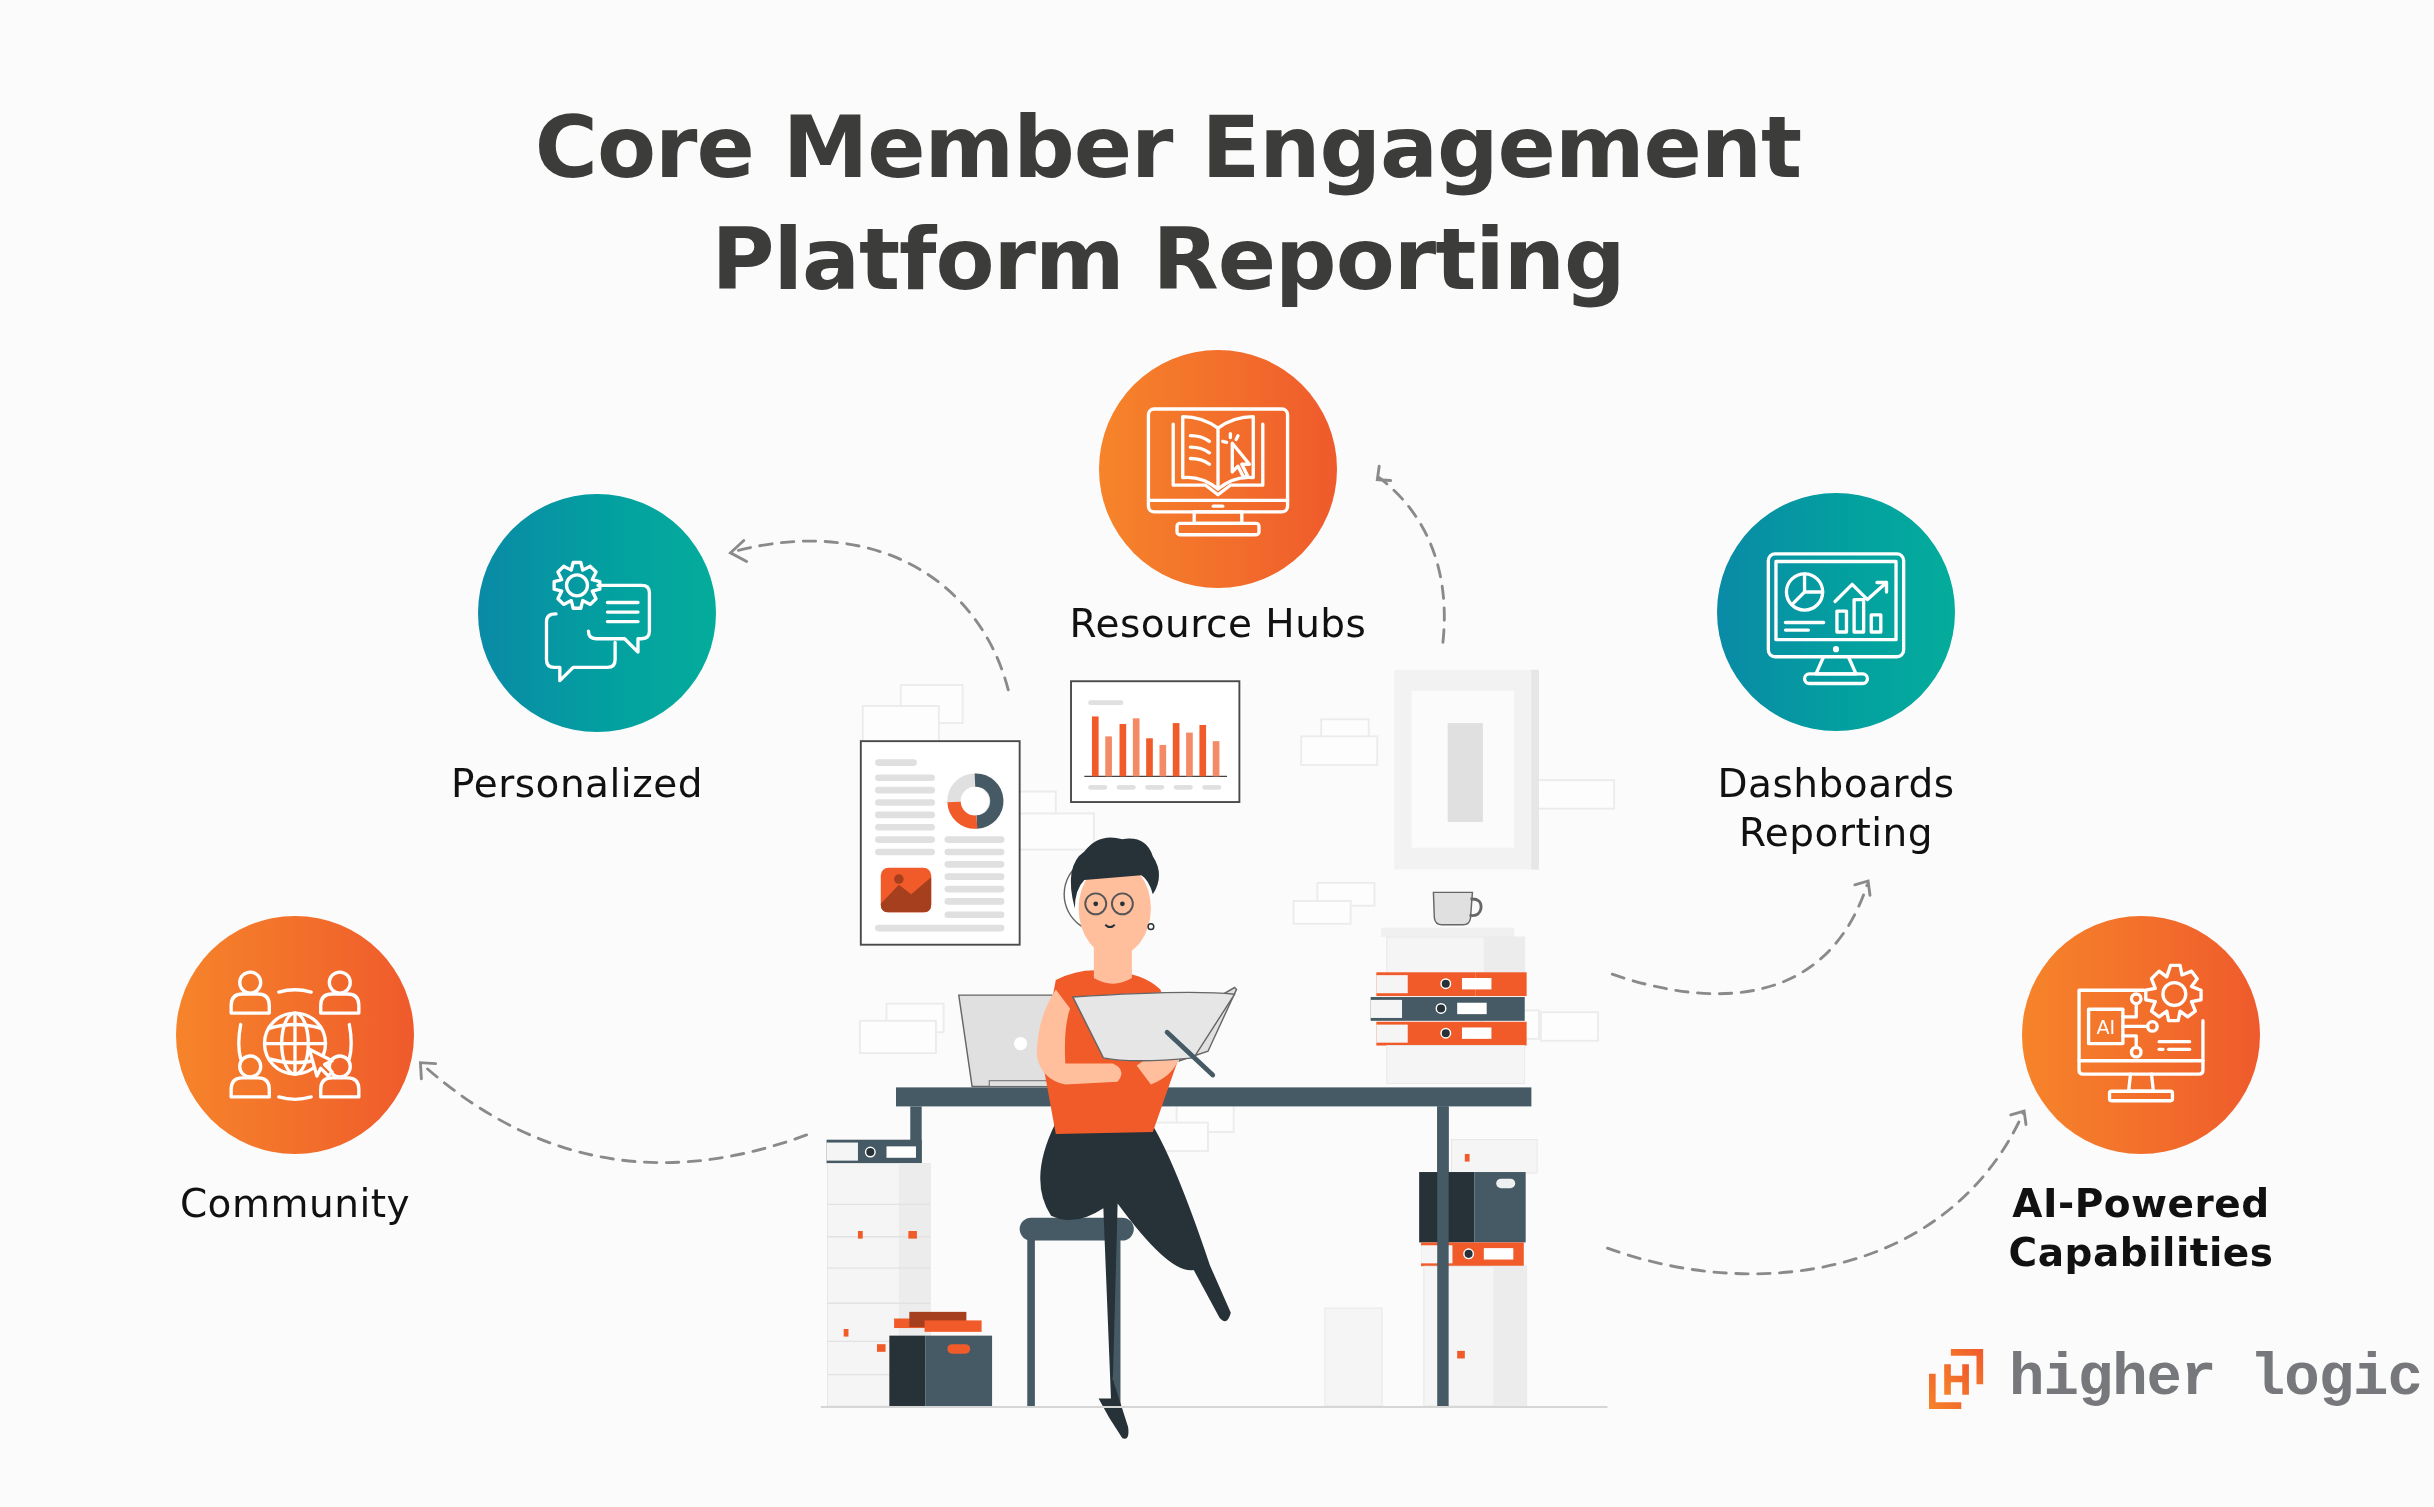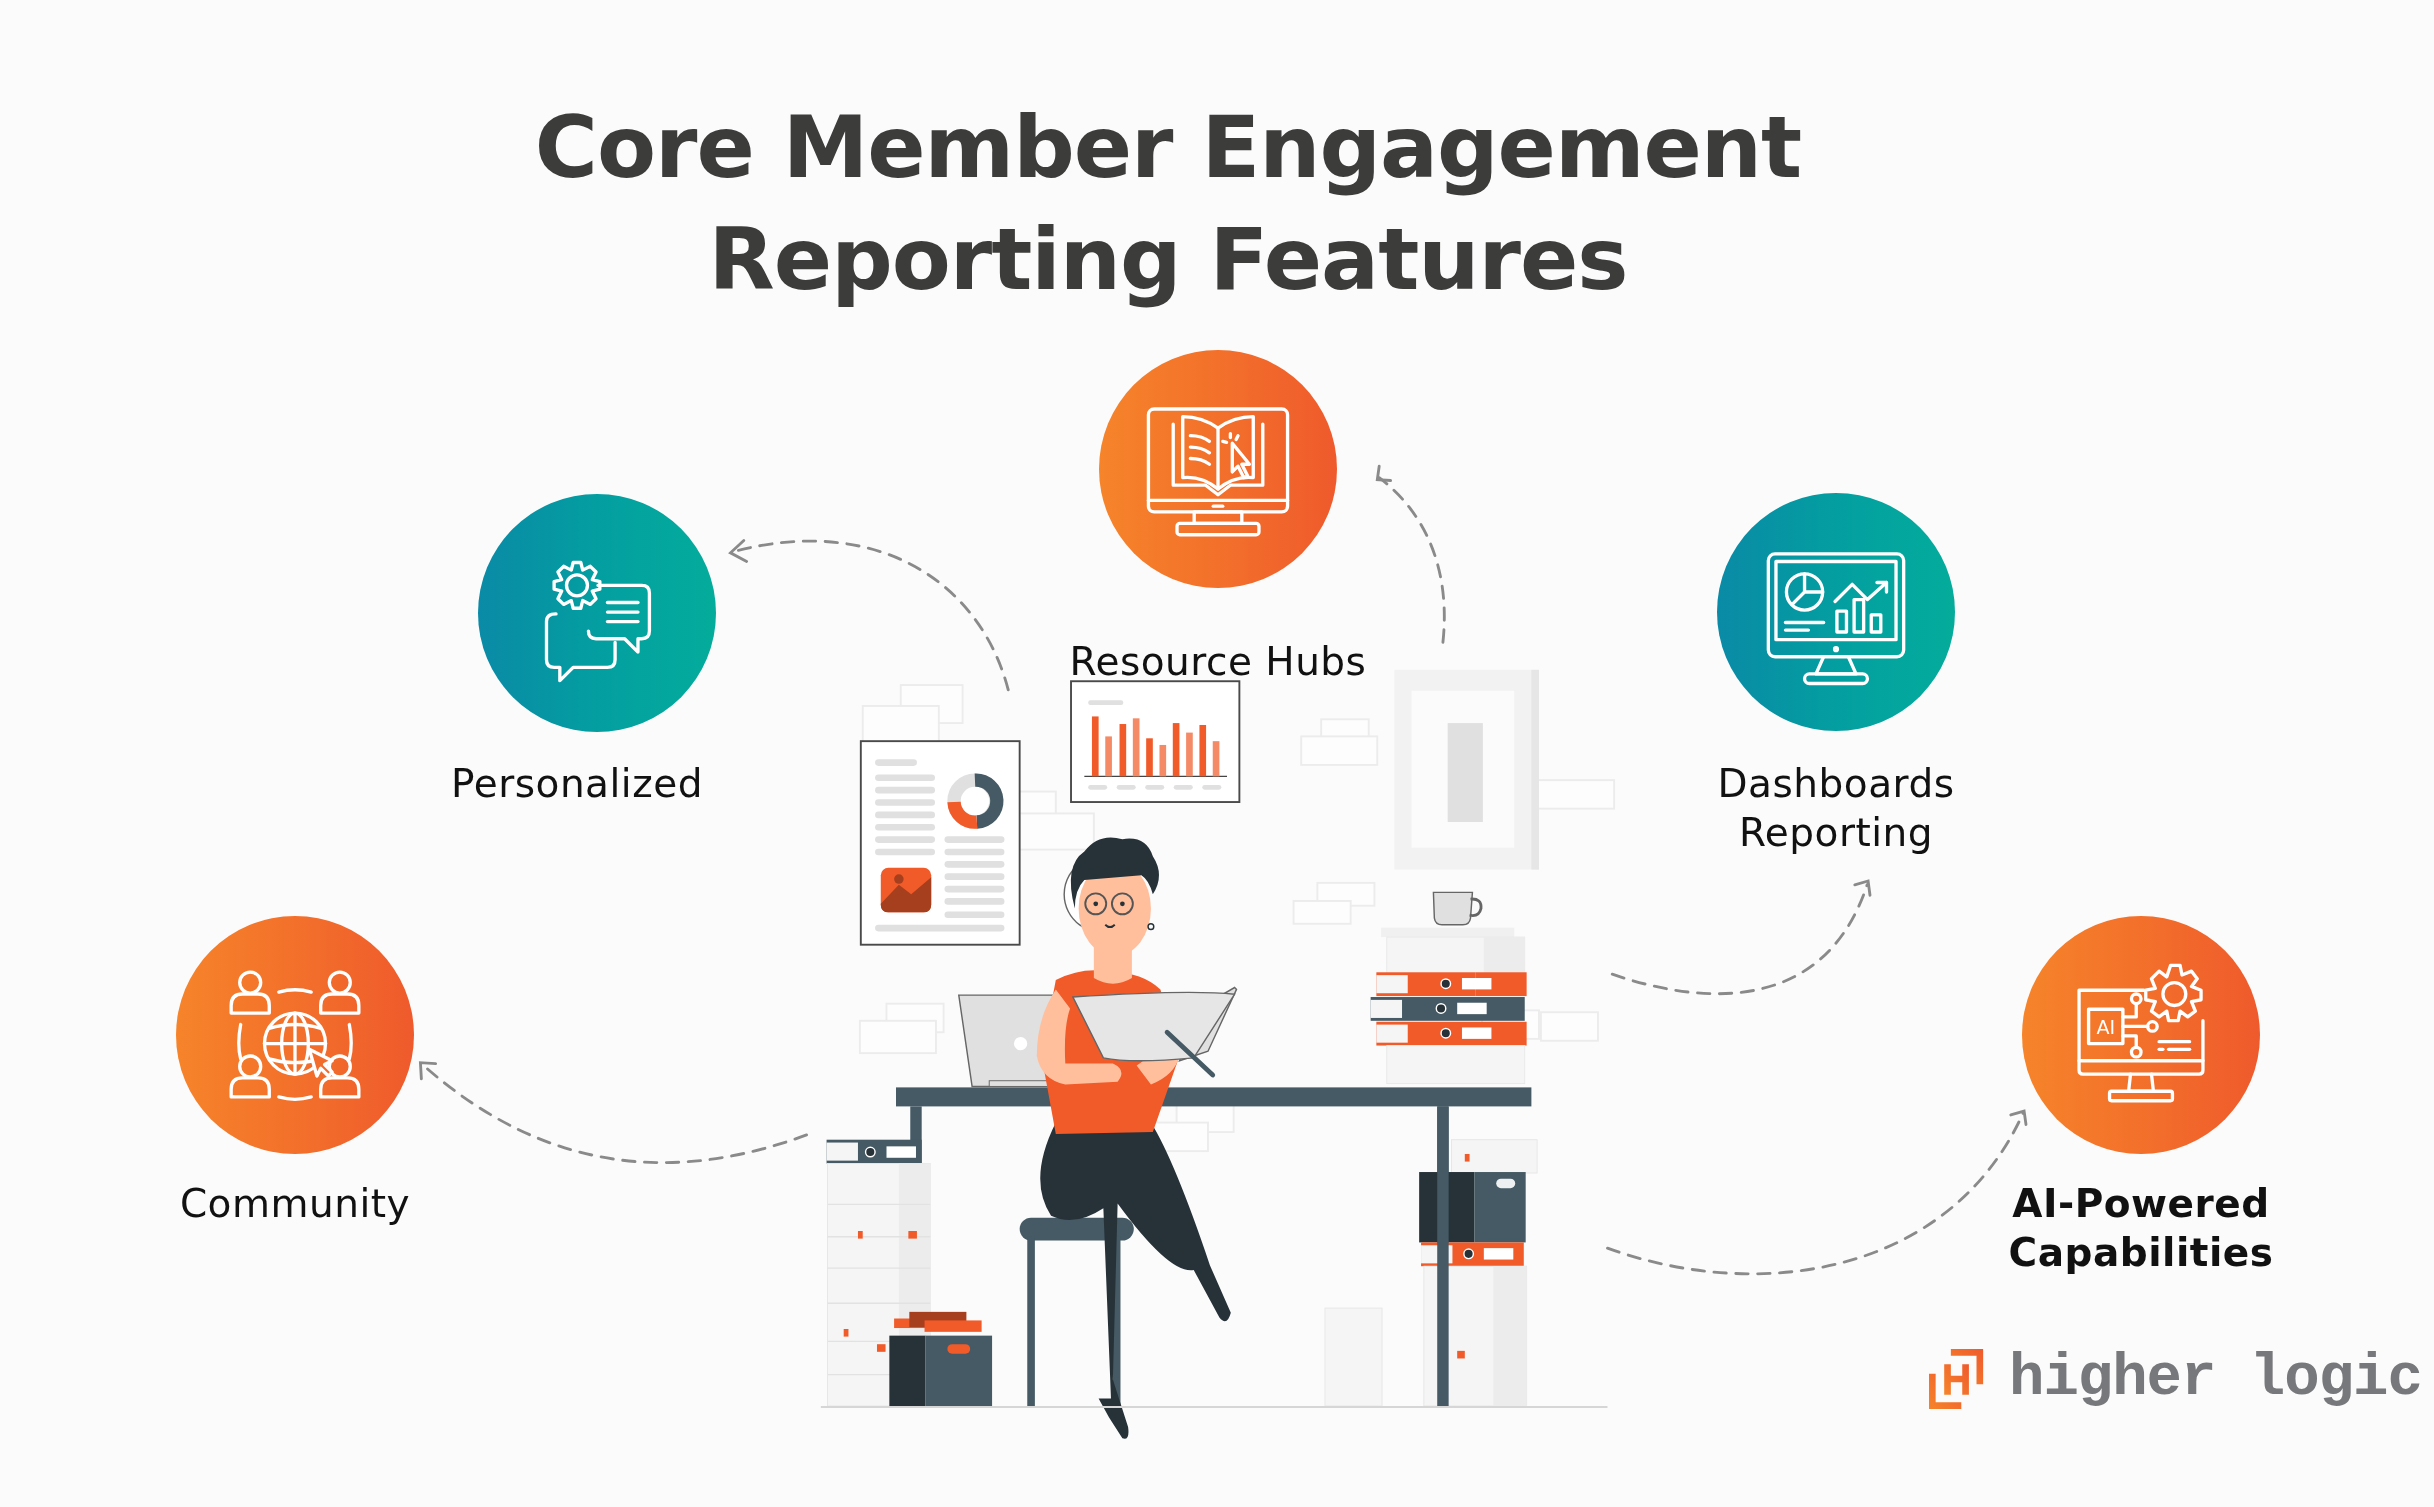--- a/index.html
+++ b/index.html
@@ -38,21 +38,21 @@
   .logo-text {
     font-family:Liberation Mono, monospace; font-weight:bold;
     font-size:59px; color:#77787b; letter-spacing:-1px; margin-left:23px; line-height:76px;
   }
 </style>
 </head>
 <body>
 
 <h1 class="title" style="margin:0;">
   <span>Core Member Engagement</span>
-  <span>Reporting Features</span>
+  <span>Platform Reporting</span>
 </h1>
 
 <svg class="arrows" viewBox="0 0 2560 1585">
   <g fill="none" stroke="#8a8a8a" stroke-width="3" stroke-dasharray="13 10" stroke-linecap="round">
 
     <path d="M1060 725 C 1030 610, 920 540, 770 580"></path>
 
     <path d="M1517 675 C 1525 600, 1500 540, 1450 502"></path>
 
     <path d="M1695 1024 C 1800 1060, 1920 1060, 1963 930"></path>
@@ -289,21 +289,21 @@
       <path d="M38 38 L38 102 L72 102 L85 112 L98 102 L132 102 L132 38"></path>
       <path d="M48 30 Q68 30 85 42 Q102 30 122 30 L122 94 Q102 92 85 106 Q68 92 48 94 Z"></path>
       <line x1="85" y1="42" x2="85" y2="106"></line>
       <path d="M56 50 Q68 50 76 56 M56 62 Q68 62 76 68 M56 74 Q68 74 76 80"></path>
       <path d="M100 58 L118 80 L110 80 L116 92 L112 94 L106 82 L100 88 Z"></path>
       <line x1="98" y1="48" x2="98" y2="52"></line>
         <line x1="106" y1="50" x2="104" y2="54"></line>
         <line x1="90" y1="56" x2="94" y2="57"></line>
     </svg>
   </div>
-  <div class="label" style="left:999px; top:599px;margin-top:38px;">
+  <div class="label" style="left:999px; top:599px;">
     <span>Resource Hubs</span>
   </div>
 </div>
 
 <div class="feature">
   <div class="circle teal" style="left:478px; top:494px;">
     <svg viewBox="0 0 170 170" fill="none" stroke="#fff" stroke-width="3.5" stroke-linecap="round" stroke-linejoin="round">
       <path d="M86 56 L132 56 Q140 56 140 64 L140 104 Q140 112 132 112 L128 112 L128 126 L114 112 L84 112 Q76 112 76 104"></path>
       <line x1="96" y1="74" x2="128" y2="74"></line>
         <line x1="96" y1="84" x2="128" y2="84"></line>

